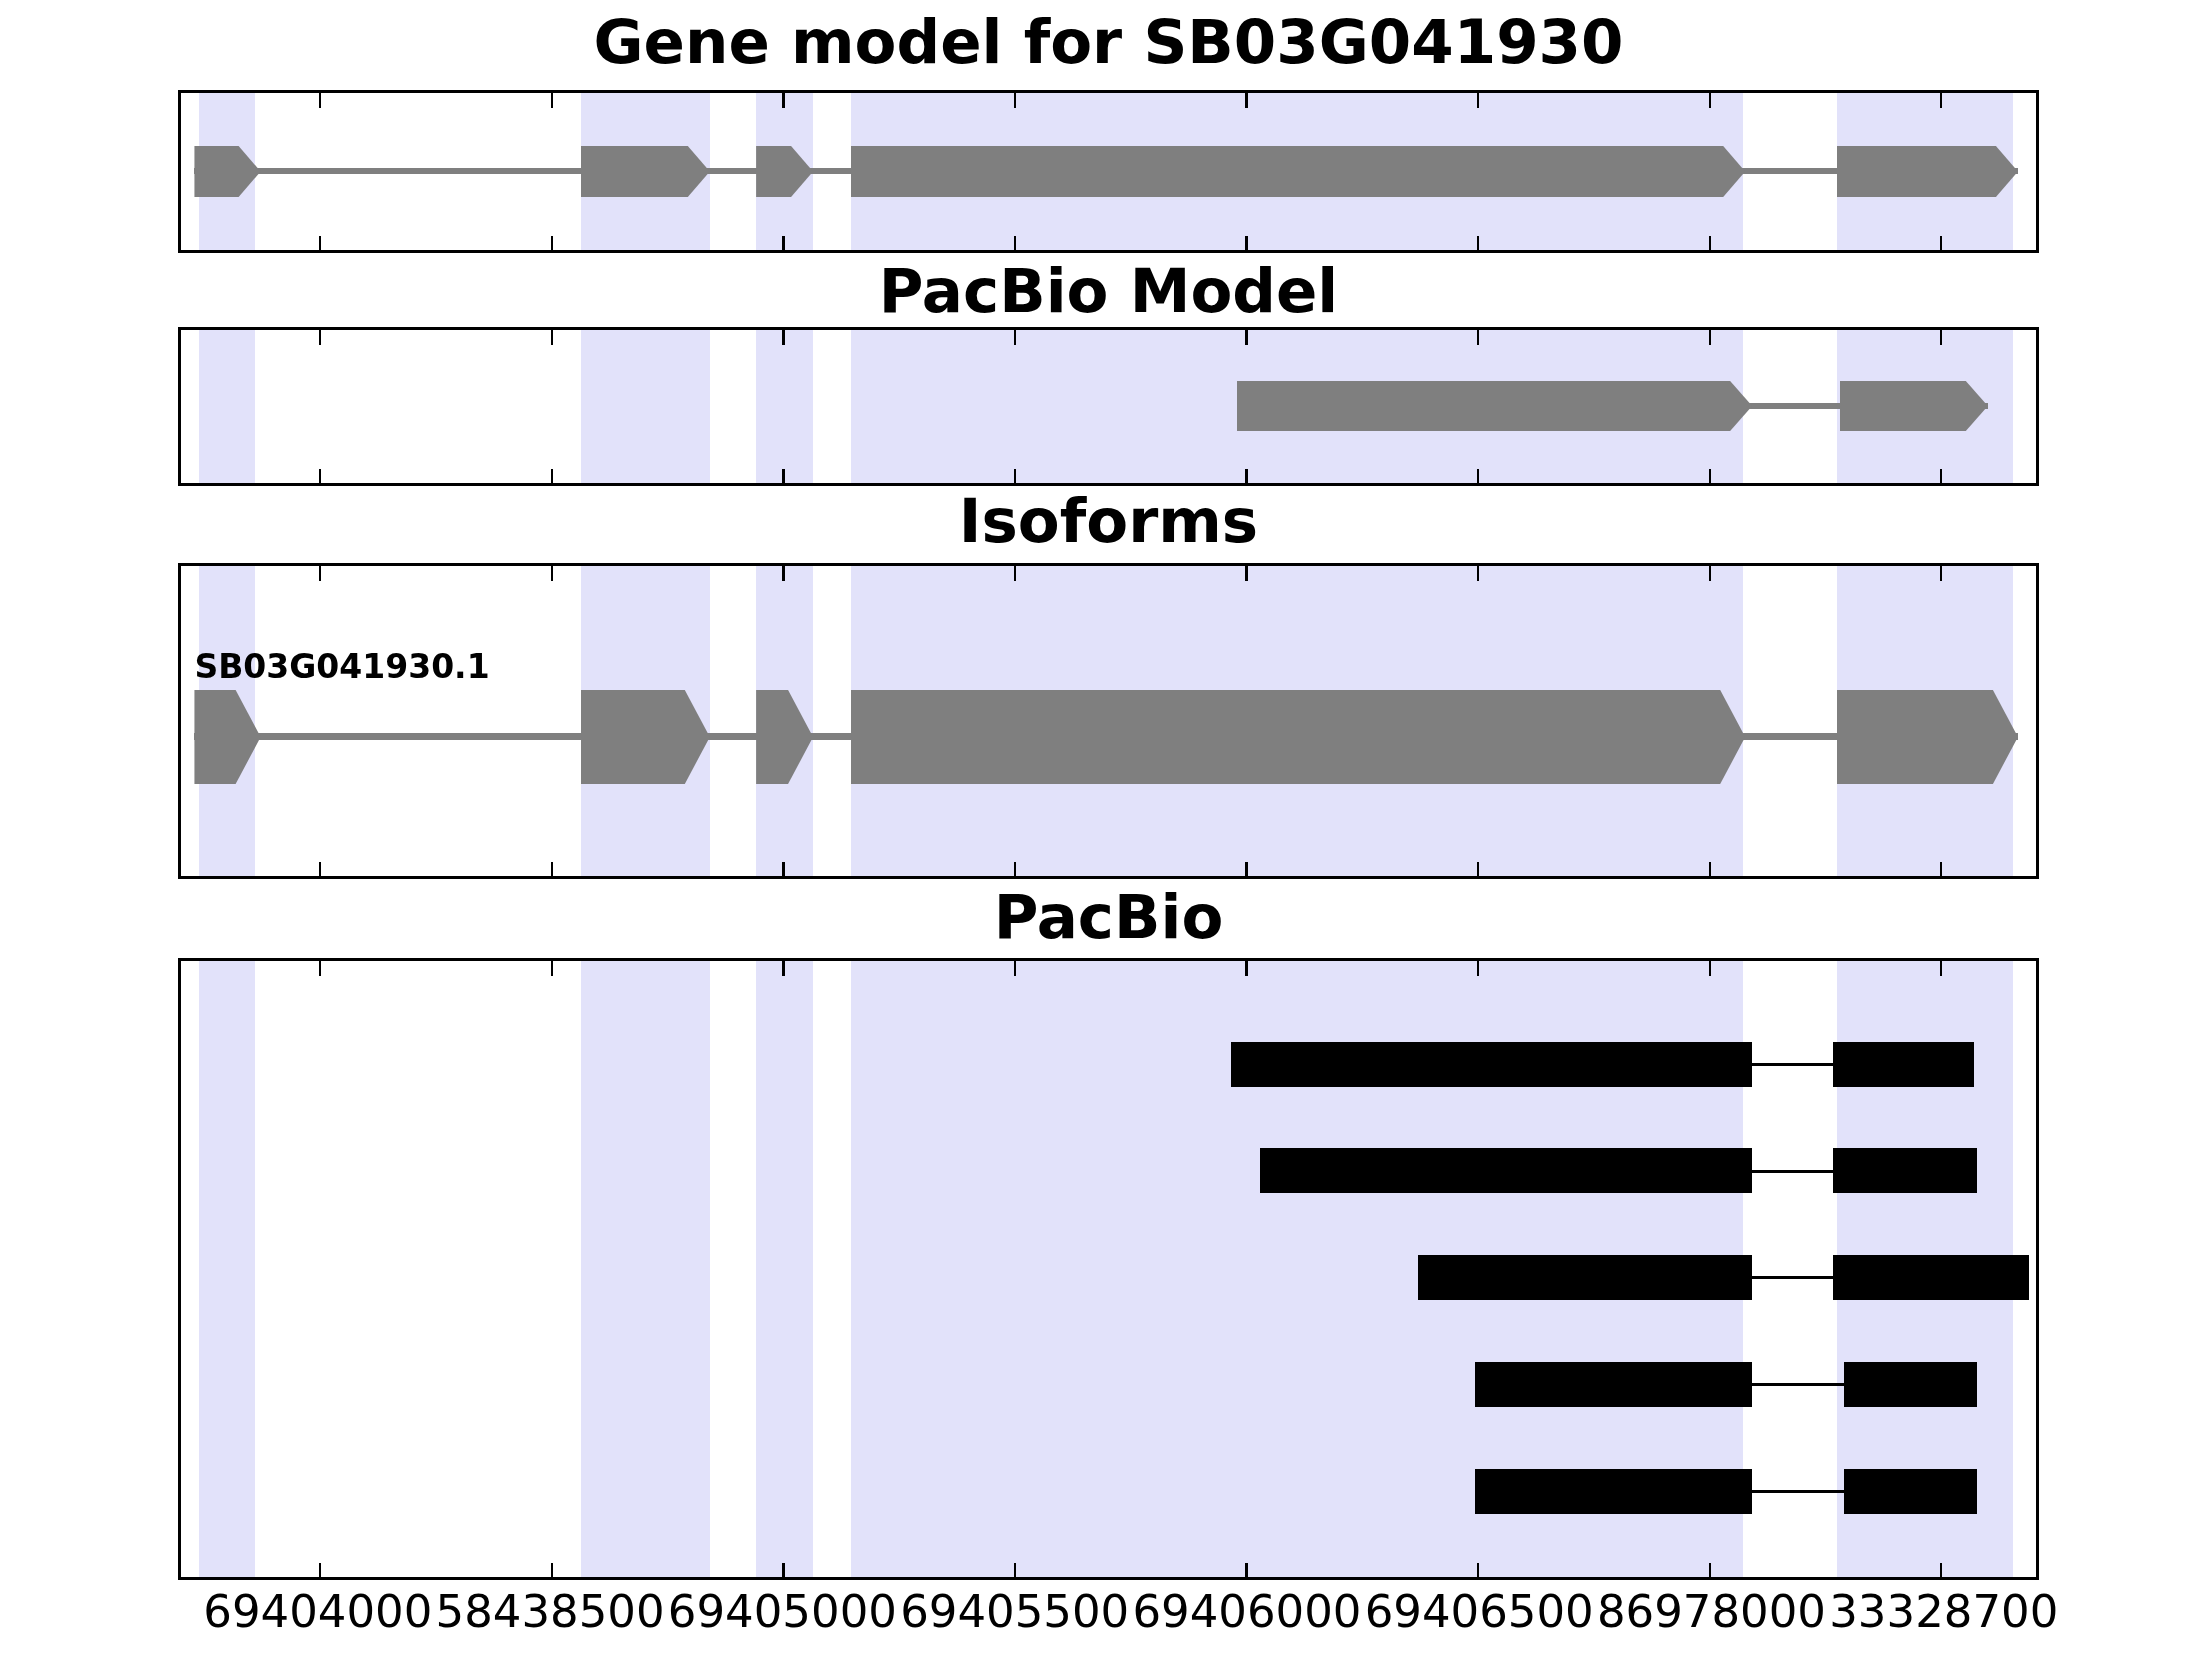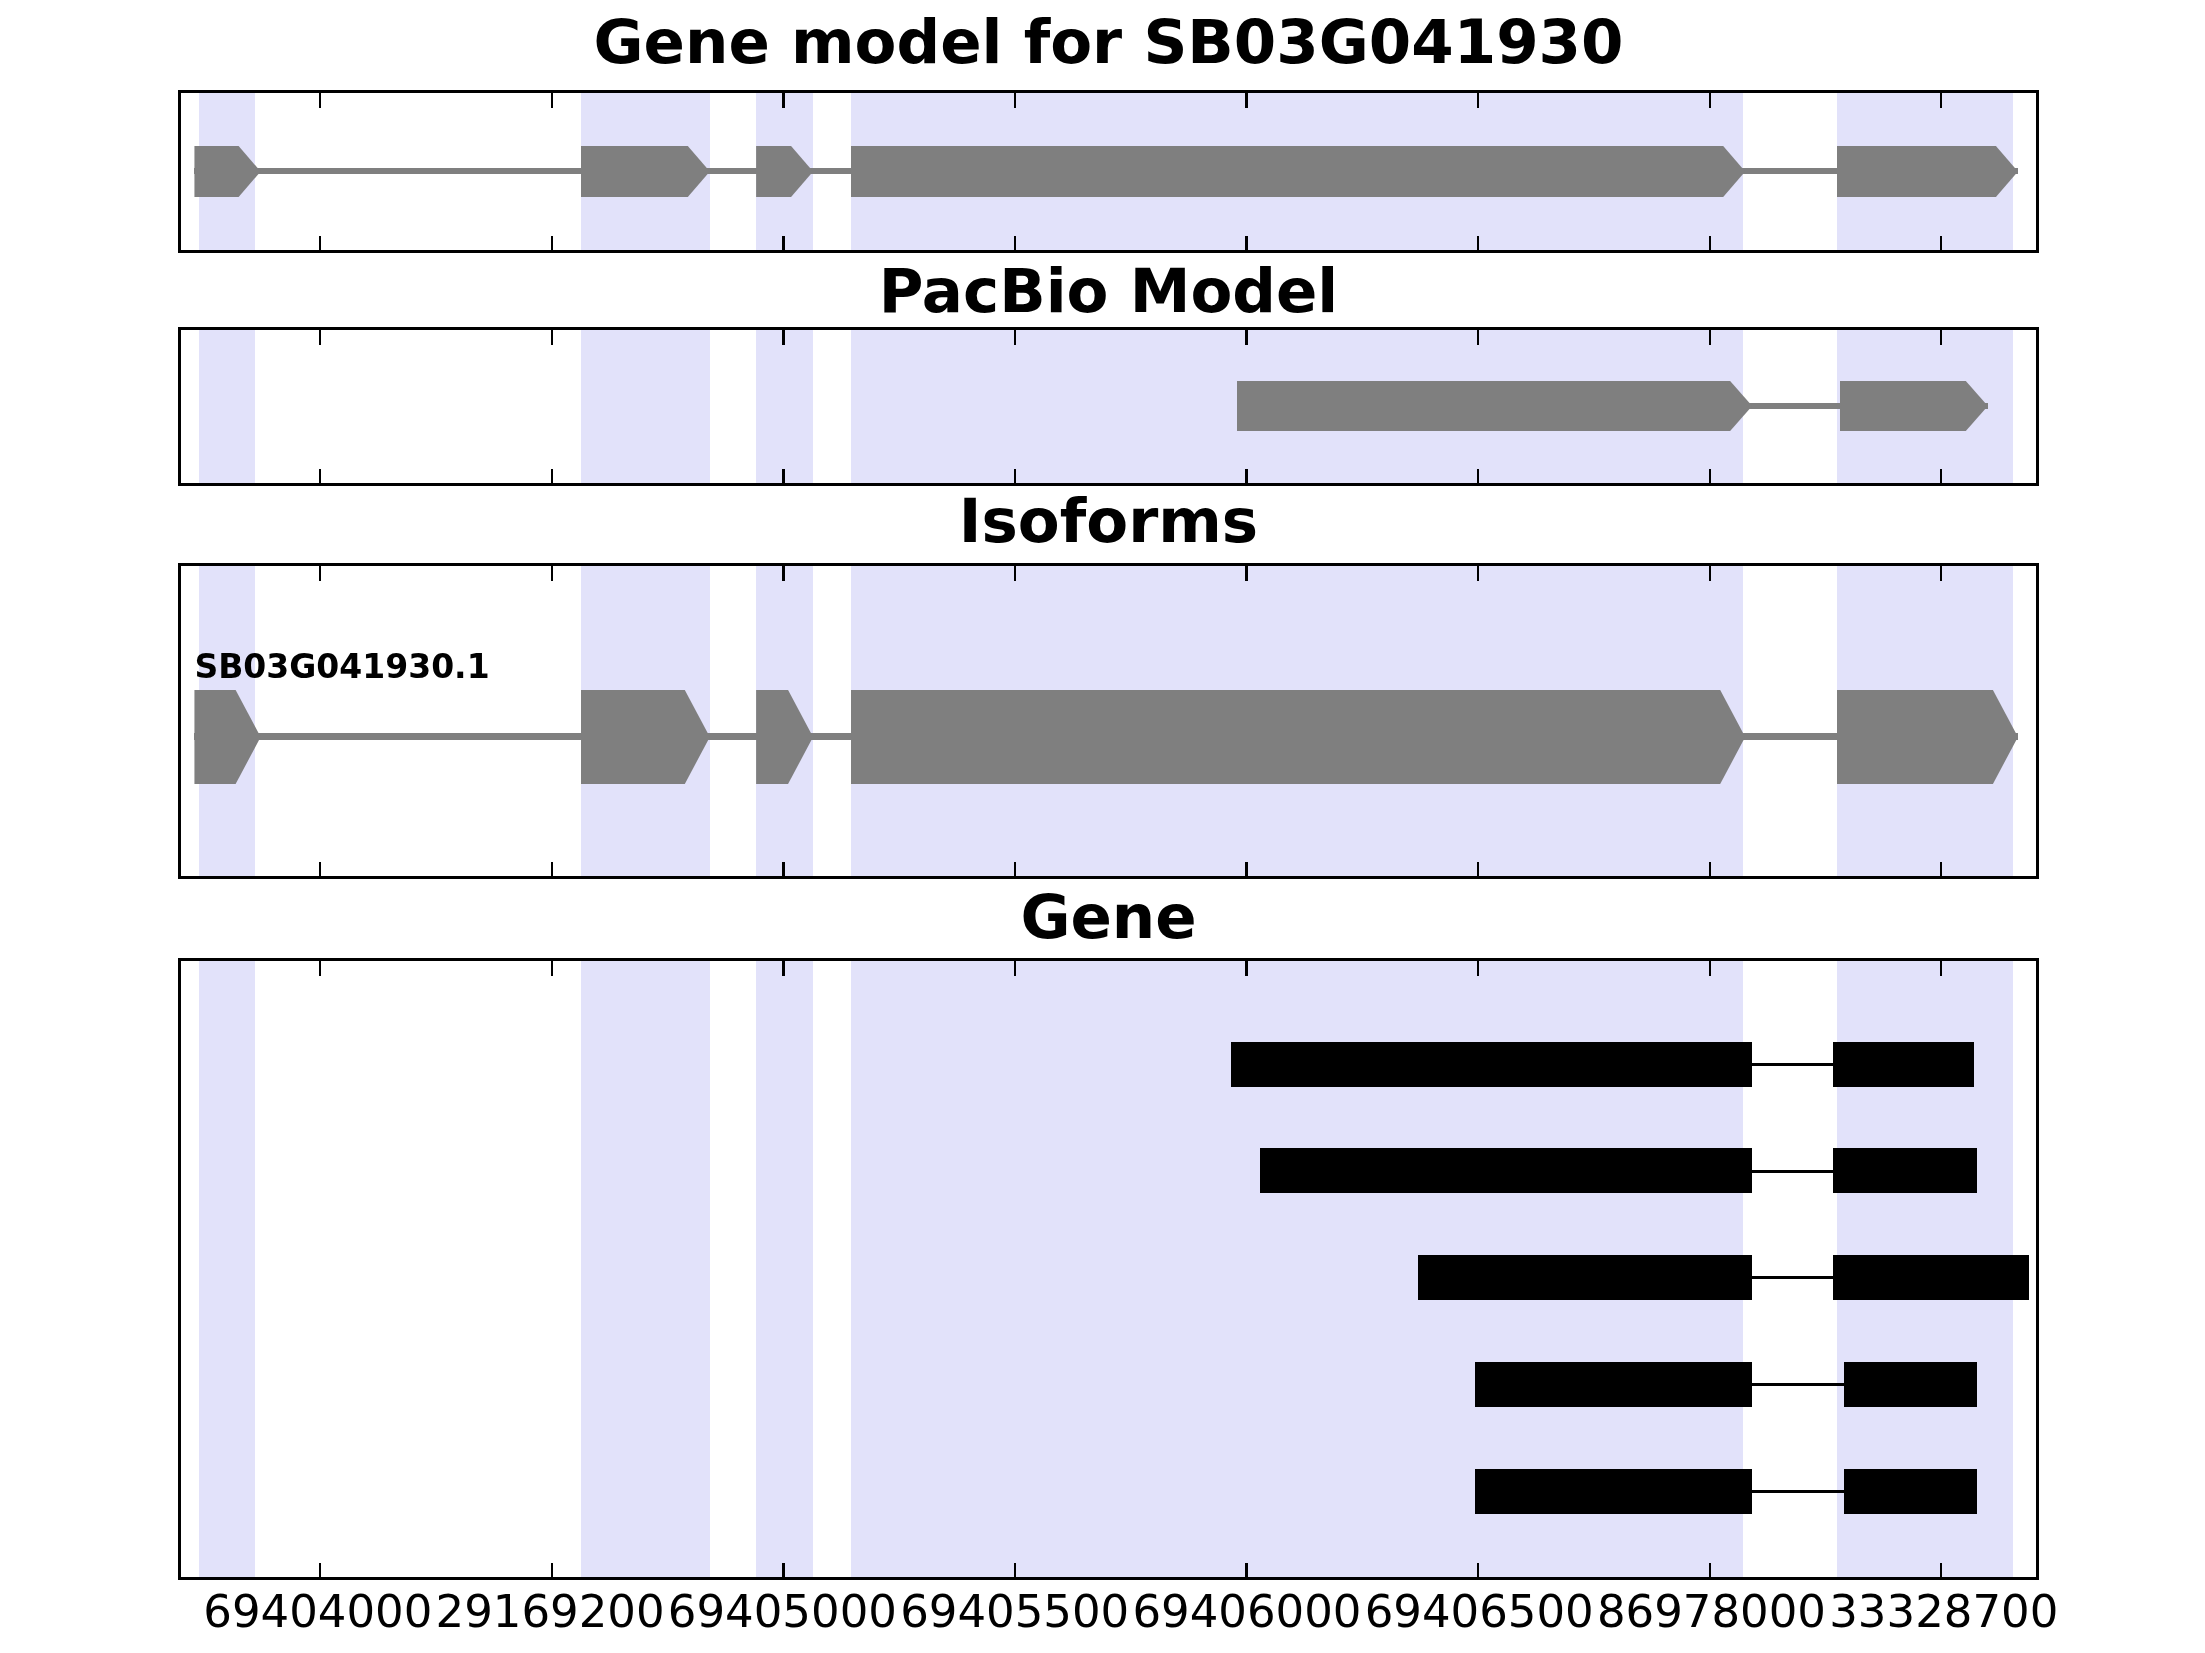--- a/index.html
+++ b/index.html
@@ -128,21 +128,21 @@
       <div class="gline" style="left: 0.723914%; width: 98.3025%; height: 6.9px; top: 167px; background: rgb(127, 127, 127);"></div>
       <div class="exon" style="left: 0.723914%; width: 3.56965%; height: 94px; top: 124px; background: rgb(127, 127, 127); clip-path: polygon(0px 0px, calc(100% - 25px) 0px, 100% 50%, calc(100% - 25px) 100%, 0px 100%);"></div>
       <div class="exon" style="left: 21.5427%; width: 6.96455%; height: 94px; top: 124px; background: rgb(127, 127, 127); clip-path: polygon(0px 0px, calc(100% - 25px) 0px, 100% 50%, calc(100% - 25px) 100%, 0px 100%);"></div>
       <div class="exon" style="left: 31.0035%; width: 3.07039%; height: 94px; top: 124px; background: rgb(127, 127, 127); clip-path: polygon(0px 0px, calc(100% - 25px) 0px, 100% 50%, calc(100% - 25px) 100%, 0px 100%);"></div>
       <div class="exon" style="left: 36.0959%; width: 48.2277%; height: 94px; top: 124px; background: rgb(127, 127, 127); clip-path: polygon(0px 0px, calc(100% - 25px) 0px, 100% 50%, calc(100% - 25px) 100%, 0px 100%);"></div>
       <div class="exon" style="left: 89.2661%; width: 9.76036%; height: 94px; top: 124px; background: rgb(127, 127, 127); clip-path: polygon(0px 0px, calc(100% - 25px) 0px, 100% 50%, calc(100% - 25px) 100%, 0px 100%);"></div>
       <div class="iso-label" style="left: 0.723914%; top: 81px;">SB03G041930.1</div>
     </div>
 </div>
 
-<div class="fig-title" style="top:875px">Gene</div>
+<div class="fig-title" style="top:875px">PacBio</div>
 
 <div class="panel" style="top:958px;height:622px">
   <div class="inner">
       <div class="band" style="left: 0.948577%; width: 3.04543%; background: rgb(226, 226, 250);"></div>
       <div class="band" style="left: 21.5427%; width: 6.96455%; background: rgb(226, 226, 250);"></div>
       <div class="band" style="left: 31.0035%; width: 3.07039%; background: rgb(226, 226, 250);"></div>
       <div class="band" style="left: 36.0959%; width: 48.1278%; background: rgb(226, 226, 250);"></div>
       <div class="band" style="left: 89.2661%; width: 9.51073%; background: rgb(226, 226, 250);"></div>
       <div class="tick top" style="left: calc(7.51373% - 1px); background: rgb(0, 0, 0);"></div>
       <div class="tick bot" style="left: calc(7.51373% - 1px); background: rgb(0, 0, 0);"></div>
@@ -173,21 +173,21 @@
       <div class="read-box" style="left: 69.7703%; width: 14.9276%; height: 45px; top: 401px; background: rgb(0, 0, 0);"></div>
       <div class="read-box" style="left: 89.6655%; width: 7.13929%; height: 45px; top: 401px; background: rgb(0, 0, 0);"></div>
       <div class="read-line" style="left: 69.7703%; width: 27.0344%; height: 3.4px; top: 529px; background: rgb(0, 0, 0);"></div>
       <div class="read-box" style="left: 69.7703%; width: 14.9276%; height: 45px; top: 508px; background: rgb(0, 0, 0);"></div>
       <div class="read-box" style="left: 89.6655%; width: 7.13929%; height: 45px; top: 508px; background: rgb(0, 0, 0);"></div>
     </div>
 </div>
 
 <div class="xaxis">
     <div class="xlabel" style="left: 7.51373%;">69404000</div>
-    <div class="xlabel" style="left: 19.995%;">29169200</div>
+    <div class="xlabel" style="left: 19.995%;">58438500</div>
     <div class="xlabel" style="left: 32.4763%;">69405000</div>
     <div class="xlabel" style="left: 44.9576%;">69405500</div>
     <div class="xlabel" style="left: 57.4388%;">69406000</div>
     <div class="xlabel" style="left: 69.9201%;">69406500</div>
     <div class="xlabel" style="left: 82.4014%;">86978000</div>
     <div class="xlabel" style="left: 94.8827%;">33328700</div>
   </div>
 
 
 </body></html>

